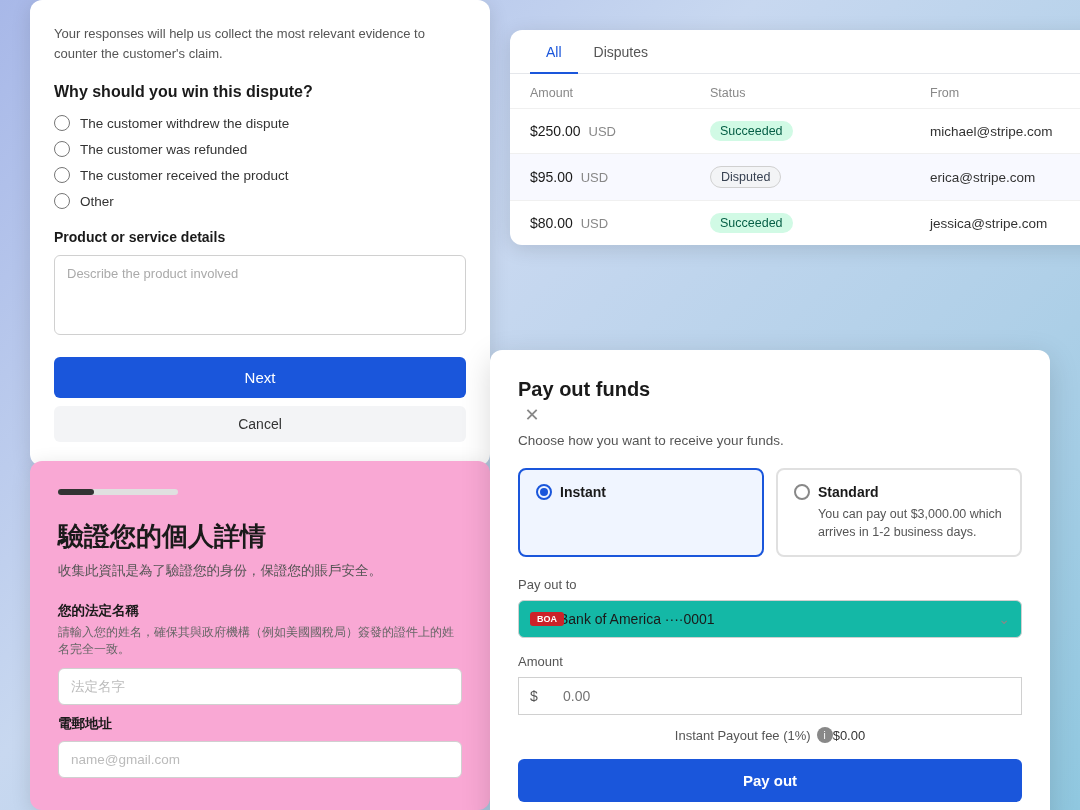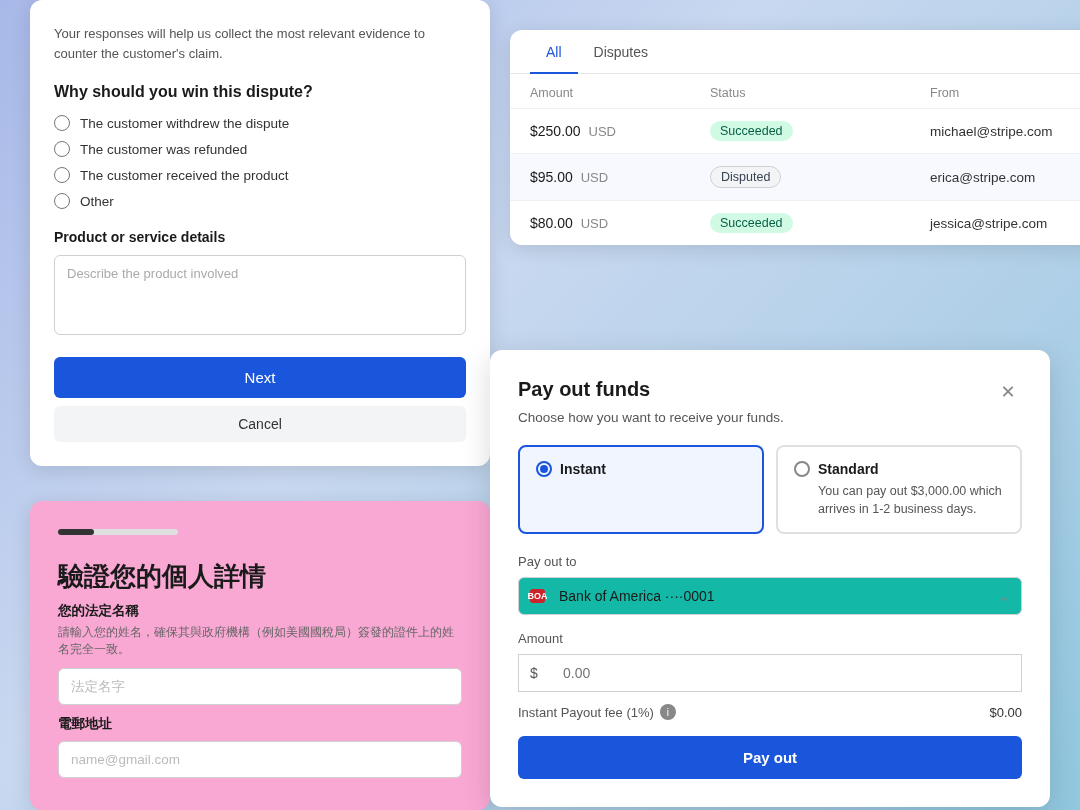--- a/index.html
+++ b/index.html
@@ -291,20 +291,21 @@
       border-radius: 12px;
       padding: 28px;
       box-shadow: 0 8px 30px rgba(0,0,0,0.15);
     }
 
     .payout-header {
       display: flex;
       justify-content: space-between;
       align-items: flex-start;
       margin-bottom: 4px;
+      flex-direction: column;
     }
 
     .payout-title {
       font-size: 20px;
       font-weight: 700;
       color: #1a1a1a;
     }
 
     .close-btn {
       width: 28px;
@@ -412,21 +413,21 @@
       background: #14b8a6;
       cursor: pointer;
       outline: none;
     }
 
     .bank-icon {
       position: absolute;
       left: 12px;
       top: 50%;
       transform: translateY(-50%);
-      width: 15px;
+      width: 34px;
       height: 14px;
       background: #cc2229;
       border-radius: 3px;
       display: flex;
       align-items: center;
       justify-content: center;
     }
 
     .chevron-icon {
       position: absolute;
@@ -462,21 +463,21 @@
       padding: 10px 12px 10px 44px;
       border: 1px solid #d0d0d0;
       border-radius: 0;
       font-size: 14px;
       color: #737373;
       outline: none;
     }
 
     .fee-row {
       display: flex;
-      justify-content: space-between;
+      justify-content: center;
       align-items: center;
       margin-bottom: 16px;
     }
 
     .fee-label {
       font-size: 13px;
       color: #555;
       display: flex;
       align-items: center;
       gap: 6px;
@@ -547,20 +548,21 @@
   <button class="btn-next">Next</button>
   <button class="btn-cancel">Cancel</button>
 </div>
 
 <div class="verification-card">
   <div class="progress-bar-wrap">
     <div class="progress-bar-fill"></div>
   </div>
 
   <div class="ver-title">驗證您的個人詳情</div>
+  <div class="ver-subtitle">收集此資訊是為了驗證您的身份，保證您的賬戶安全。</div>
 
   <div class="ver-field-label">您的法定名稱</div>
   <div class="ver-field-hint">請輸入您的姓名，確保其與政府機構（例如美國國稅局）簽發的證件上的姓名完全一致。</div>
 
   <input class="ver-input" type="text" placeholder="法定名字" style="">
 
   <div class="email-section-label">電郵地址</div>
   <input class="ver-input" type="email" placeholder="name@gmail.com" style="">
 </div>
 

